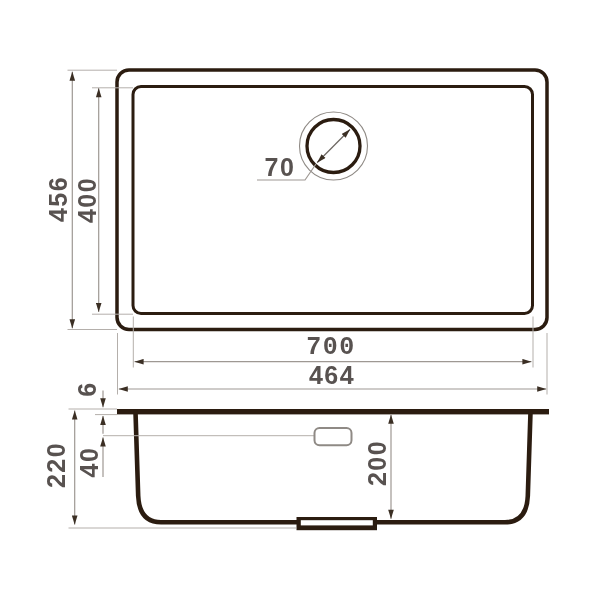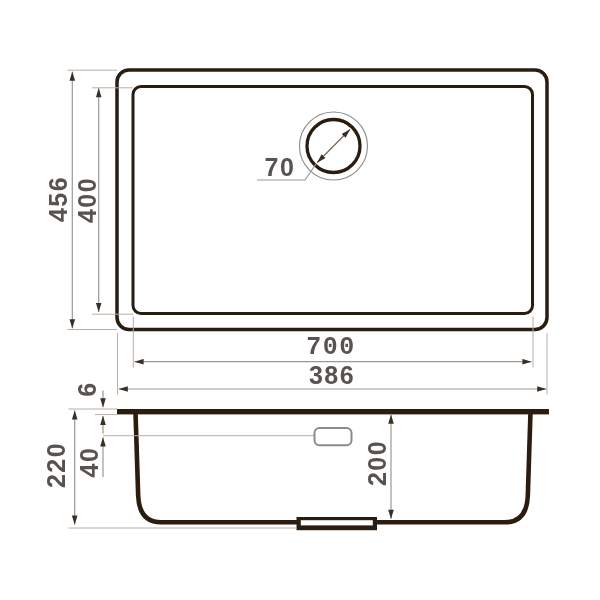--- a/index.html
+++ b/index.html
@@ -79,21 +79,21 @@
       <line x1="103" y1="390.5" x2="103" y2="407.3" marker-end="url(#arr)"></line>
       <line x1="103" y1="416" x2="103" y2="433.8" marker-start="url(#arr)"></line>
       <line x1="103" y1="437.5" x2="103" y2="477" marker-start="url(#arr)"></line>
       <line x1="391" y1="414.8" x2="391" y2="518.8" marker-start="url(#arr)" marker-end="url(#arr)"></line>
     </g>
   </svg>
 
   <div class="dim v" style="left:58px;top:198.5px;">456</div>
   <div class="dim v" style="left:87px;top:199.5px;">400</div>
   <div class="dim" style="left:331px;top:347px;font-family:Liberation Mono, monospace;">700</div>
-  <div class="dim" style="left:332px;top:375px;">386</div>
+  <div class="dim" style="left:332px;top:375px;">464</div>
   <div class="dim" style="left:280px;top:167px;">70</div>
 
   <div class="dim v" style="left:86.5px;top:388.5px;">6</div>
   <div class="dim v" style="left:56px;top:465px;">220</div>
   <div class="dim v" style="left:89px;top:462px;">40</div>
   <div class="dim v" style="left:376.5px;top:463px;">200</div>
 
 </div>
 
 </body></html>

